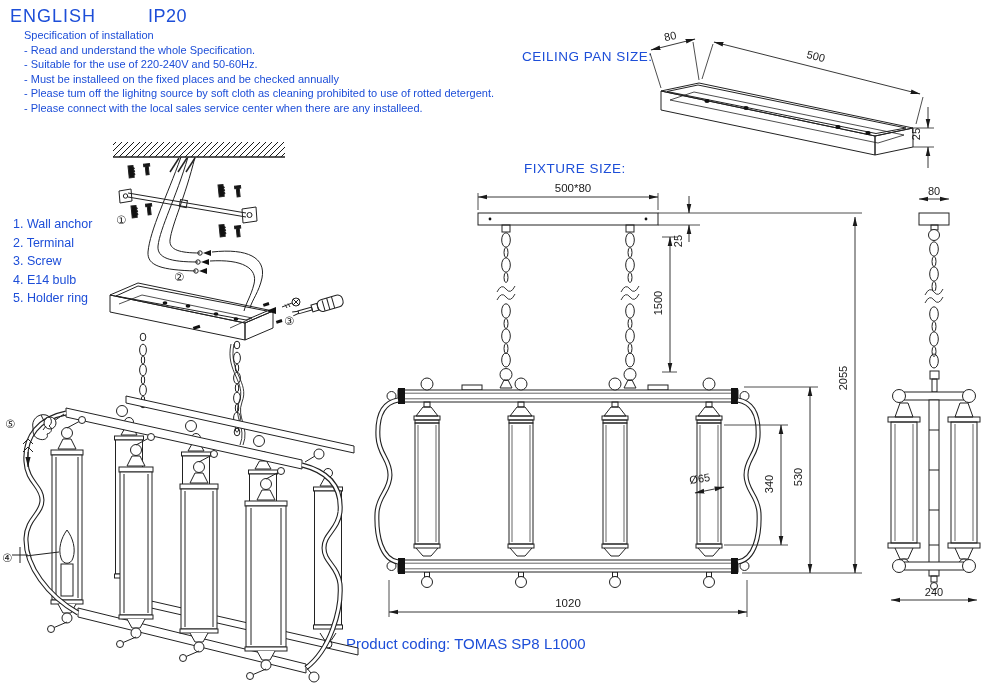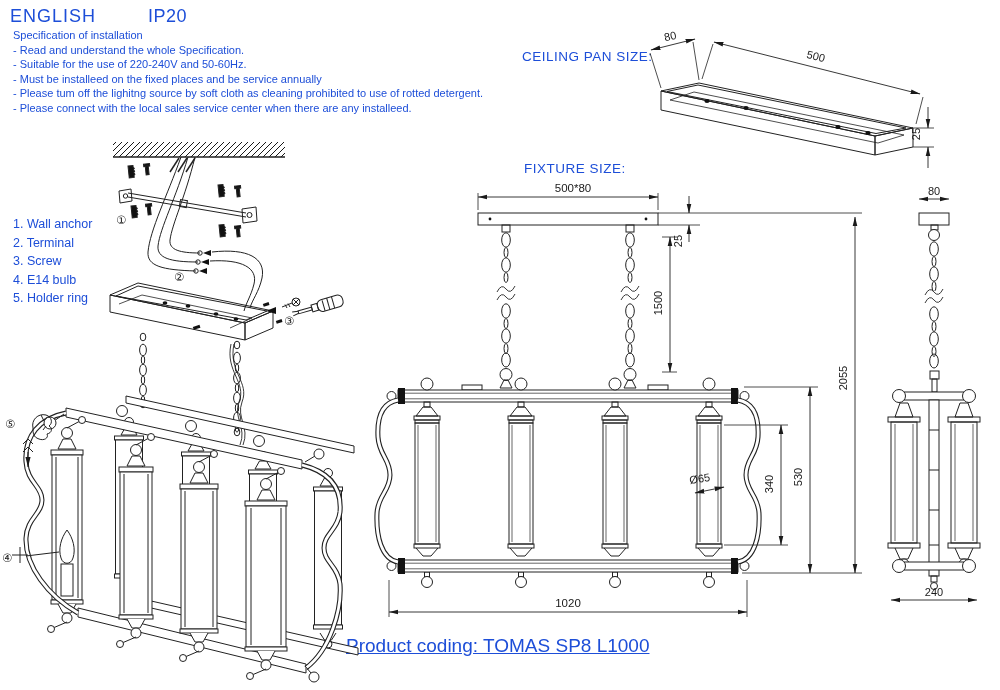--- a/index.html
+++ b/index.html
@@ -1,44 +1,44 @@
 <!DOCTYPE html>
 <html><head>
 <meta charset="utf-8">
 <style>
   html,body{margin:0;padding:0;background:#fff;}
   .canvas{position:relative;width:1000px;height:690px;background:#ffffff;overflow:hidden;
           font-family:"Liberation Sans", sans-serif;color:#1d4ed8;}
   .abs{position:absolute;white-space:nowrap;}
   .hdr-lang{left:10px;top:6px;font-size:18px;letter-spacing:1px;}
   .hdr-ip{left:148px;top:6px;font-size:18px;letter-spacing:0.5px;}
-  .spec{left:13px;top:28px;font-size:11px;line-height:14.6px;width:560px;}
+  .spec{left:24px;top:28px;font-size:11px;line-height:14.6px;width:560px;}
   .spec div{white-space:nowrap;}
   .parts{left:13px;top:215px;font-size:12.5px;line-height:18.6px;}
   .title-ceiling{left:522px;top:9px;font-size:13.5px;letter-spacing:0.5px;margin-top:40px;}
   .title-fixture{left:524px;top:161px;font-size:13.5px;letter-spacing:0.5px;}
-  .product-coding{left:346px;top:635px;font-size:19px;text-decoration:underline;}
+  .product-coding{left:346px;top:635px;font-size:15px;}
   svg{position:absolute;left:0;top:0;}
   .dim-text{font-family:"Liberation Sans", sans-serif;font-size:11px;fill:#1a1a1a;}
   .dim-text-b{font-family:"Liberation Sans", sans-serif;font-size:11.5px;fill:#1a1a1a;}
   .callout-text{font-family:"DejaVu Sans", sans-serif;font-size:11.5px;fill:#1a1a1a;}
 </style>
 </head>
 <body>
 
 <div class="canvas">
 
   <div class="abs hdr-lang">ENGLISH</div>
   <div class="abs hdr-ip">IP20</div>
 
   <div class="abs spec">
     <div>Specification of installation</div>
     <div>- Read and understand the whole Specification.</div>
     <div>- Suitable for the use of 220-240V and 50-60Hz.</div>
-    <div>- Must be installeed on the fixed places and be service annually</div>
+    <div>- Must be installeed on the fixed places and be checked annually</div>
     <div>- Please tum off the lighitng source by soft cloth as cleaning prohibited to use of rotted detergent.</div>
     <div>- Please connect with the local sales service center when there are any installeed.</div>
   </div>
 
   <div class="abs parts">
     <div>1. Wall anchor</div>
     <div>2. Terminal</div>
     <div>3. Screw</div>
     <div>4. E14 bulb</div>
     <div>5. Holder ring</div>

